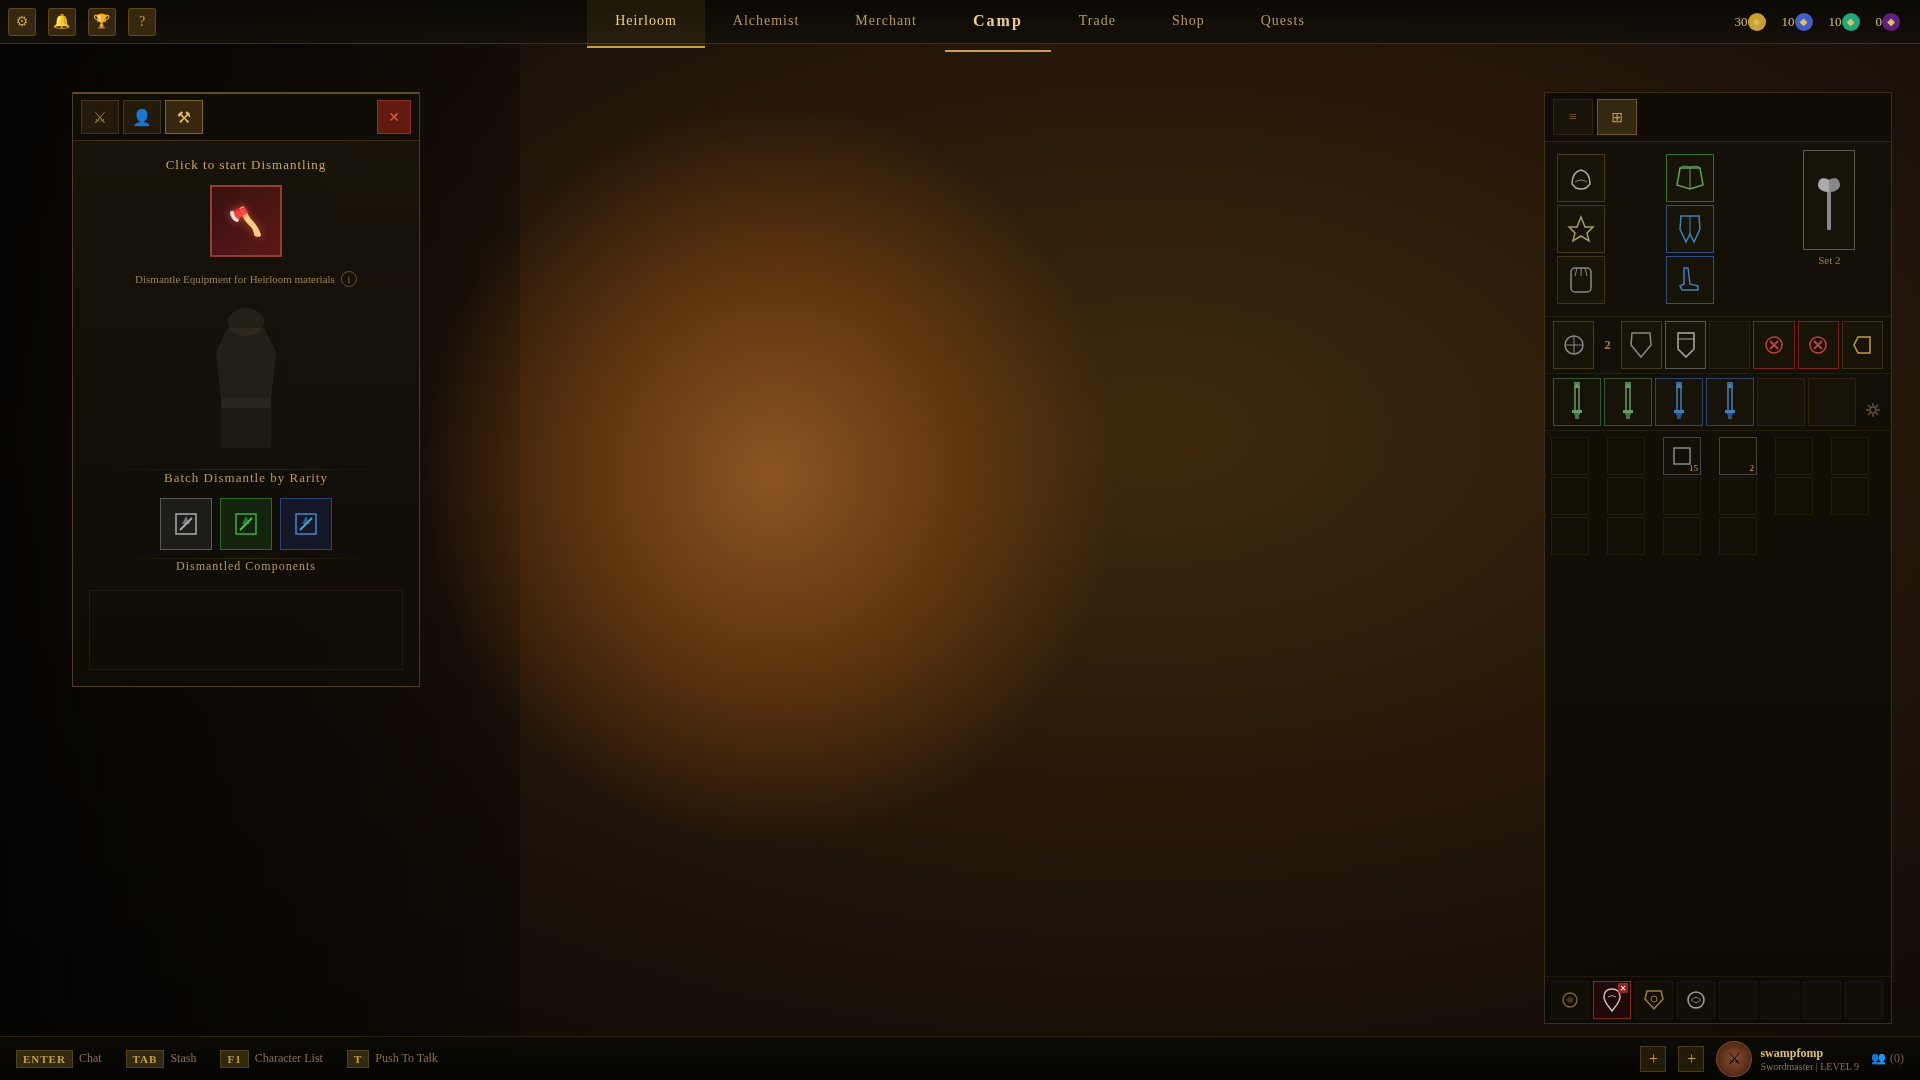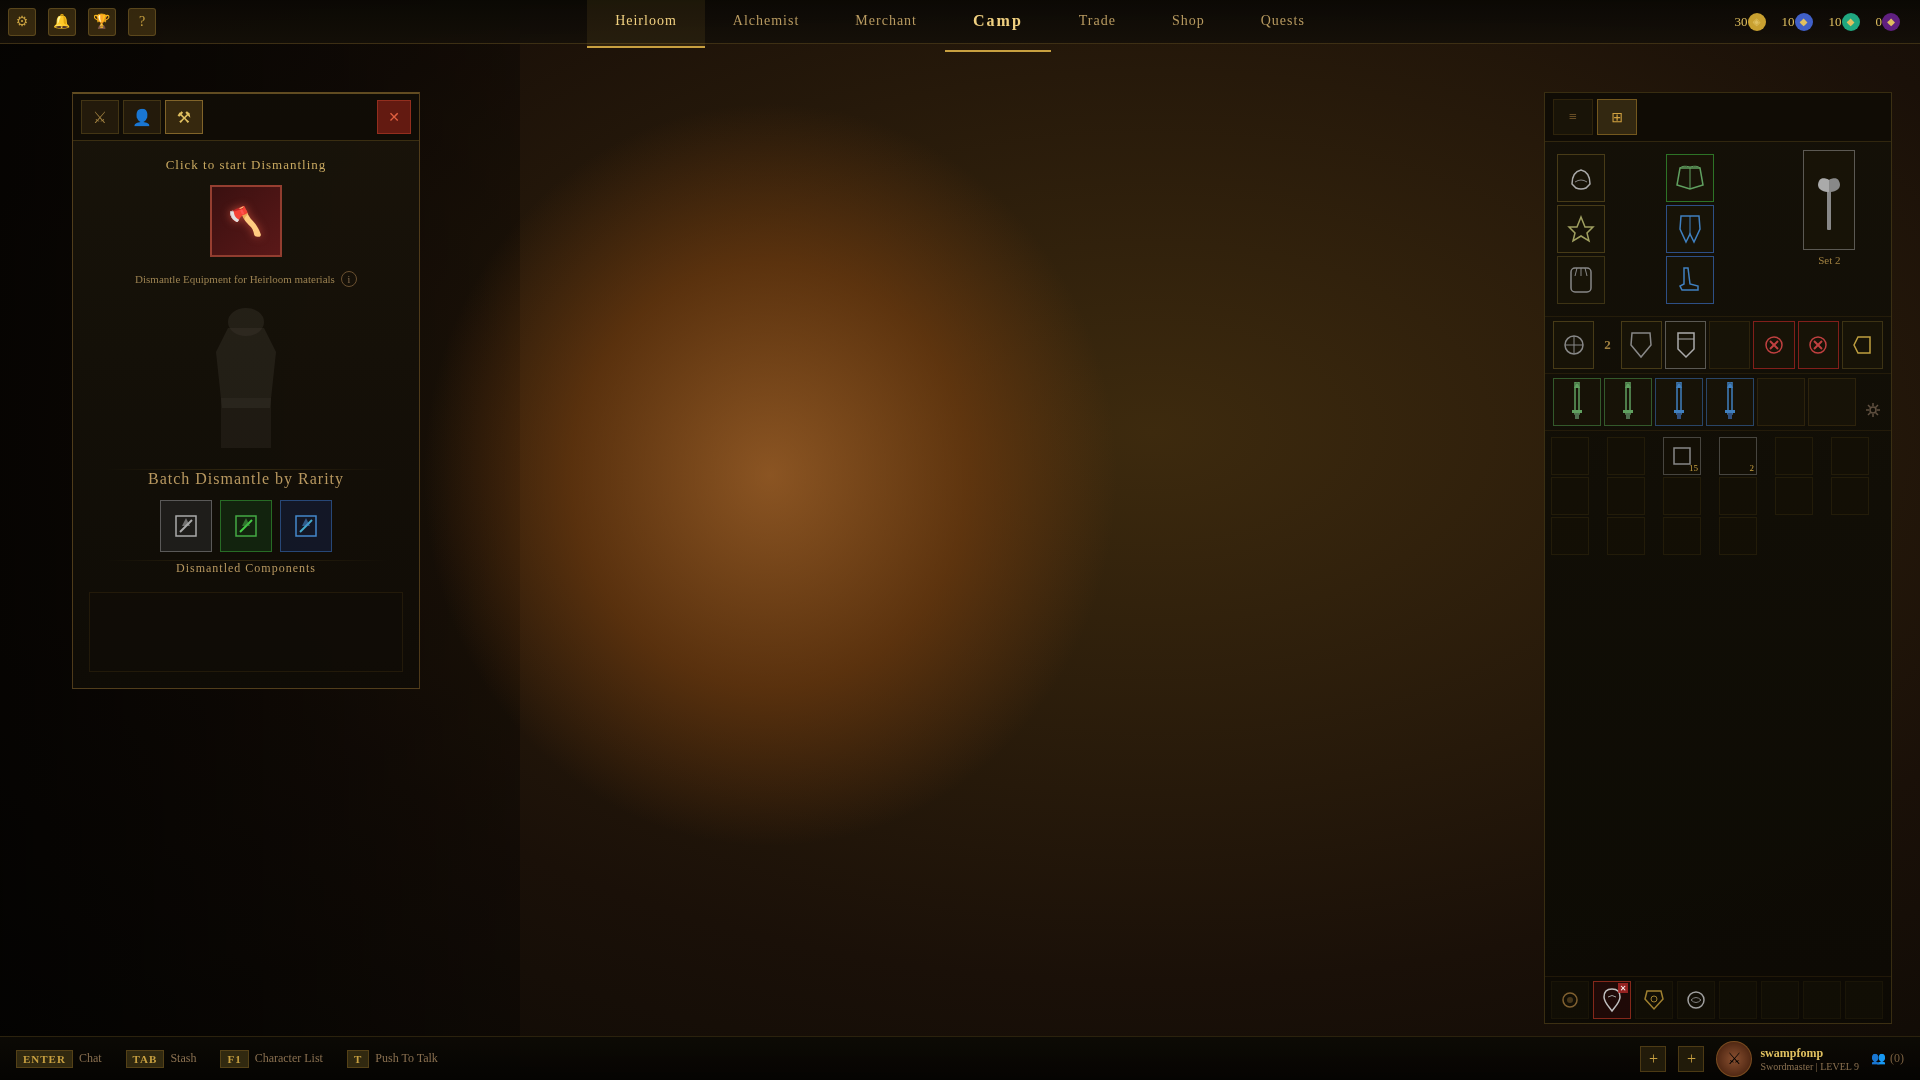--- a/index.html
+++ b/index.html
@@ -285,21 +285,21 @@
       position: absolute;
       left: 35px; bottom: 0px;
       width: 50px; height: 50px;
       background: rgba(150,140,130,0.3);
     }
 
     
     .batch-title {
       text-align: center;
       color: #b89860;
-      font-size: 16px;
+      font-size: 13px;
       letter-spacing: 1px;
       margin-bottom: 12px;
     }
 
     .rarity-buttons {
       display: flex;
       justify-content: center;
       gap: 8px;
       margin-bottom: 8px;
     }

